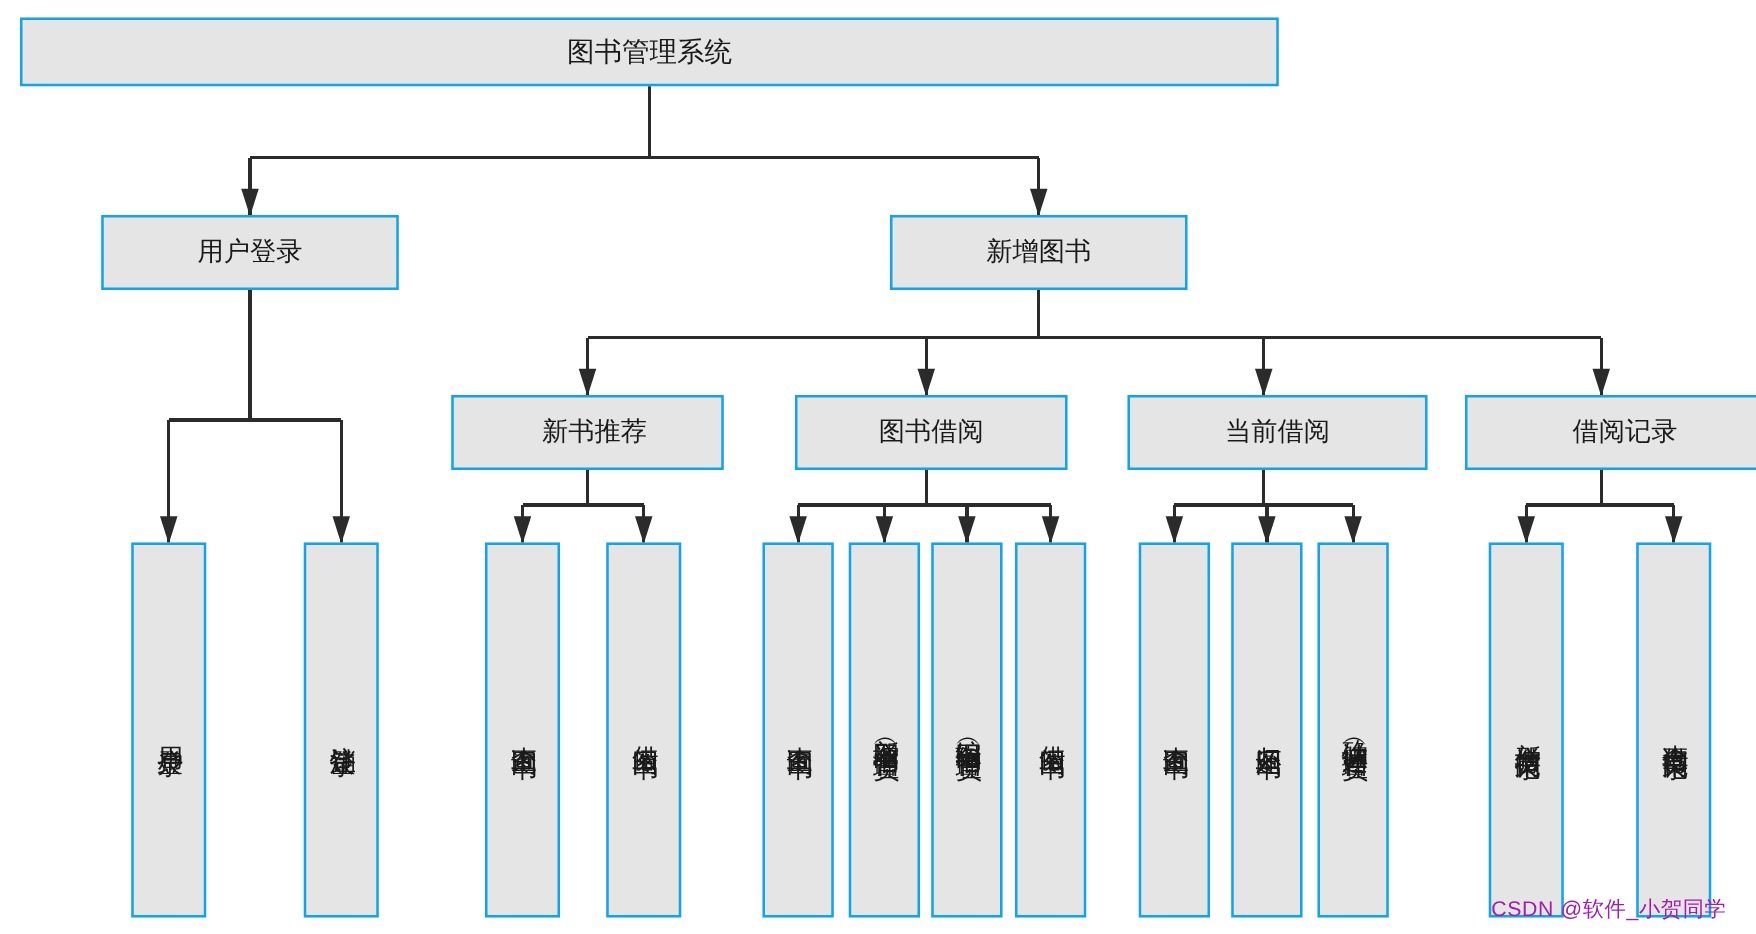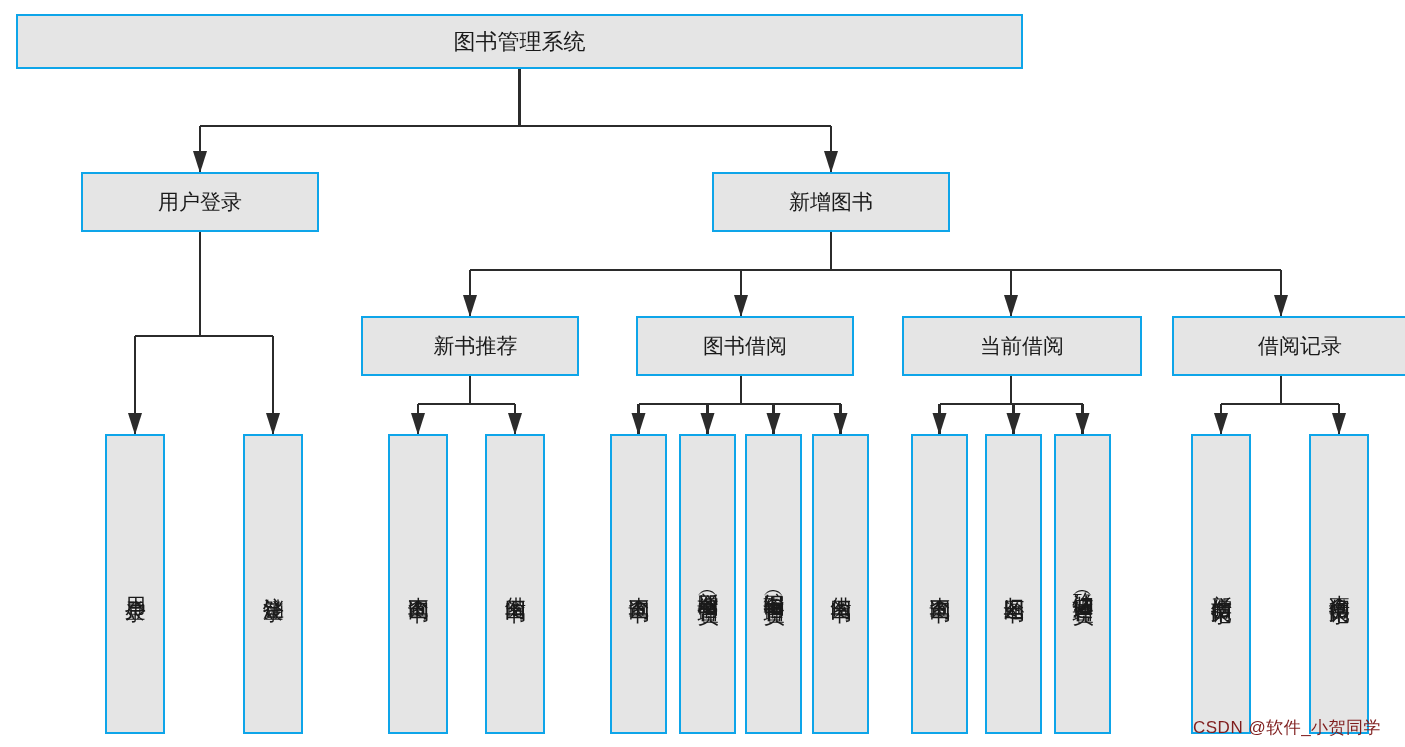--- a/index.html
+++ b/index.html
@@ -46,21 +46,21 @@
   }
   .node.vertical .label {
     writing-mode: vertical-rl;
     text-orientation: upright;
     font-size: 21px;
     letter-spacing: 2px;
   }
   .node.root .label { font-size: 22px; }
   .watermark {
     position: absolute;
-    color: #7f1d1d;
+    color: #a21caf;
     font-size: 17px;
     white-space: nowrap;
     letter-spacing: 0.5px;
     pointer-events: none;
   }
 </style>
 </head>
 <body>
 
 <div id="canvas">

